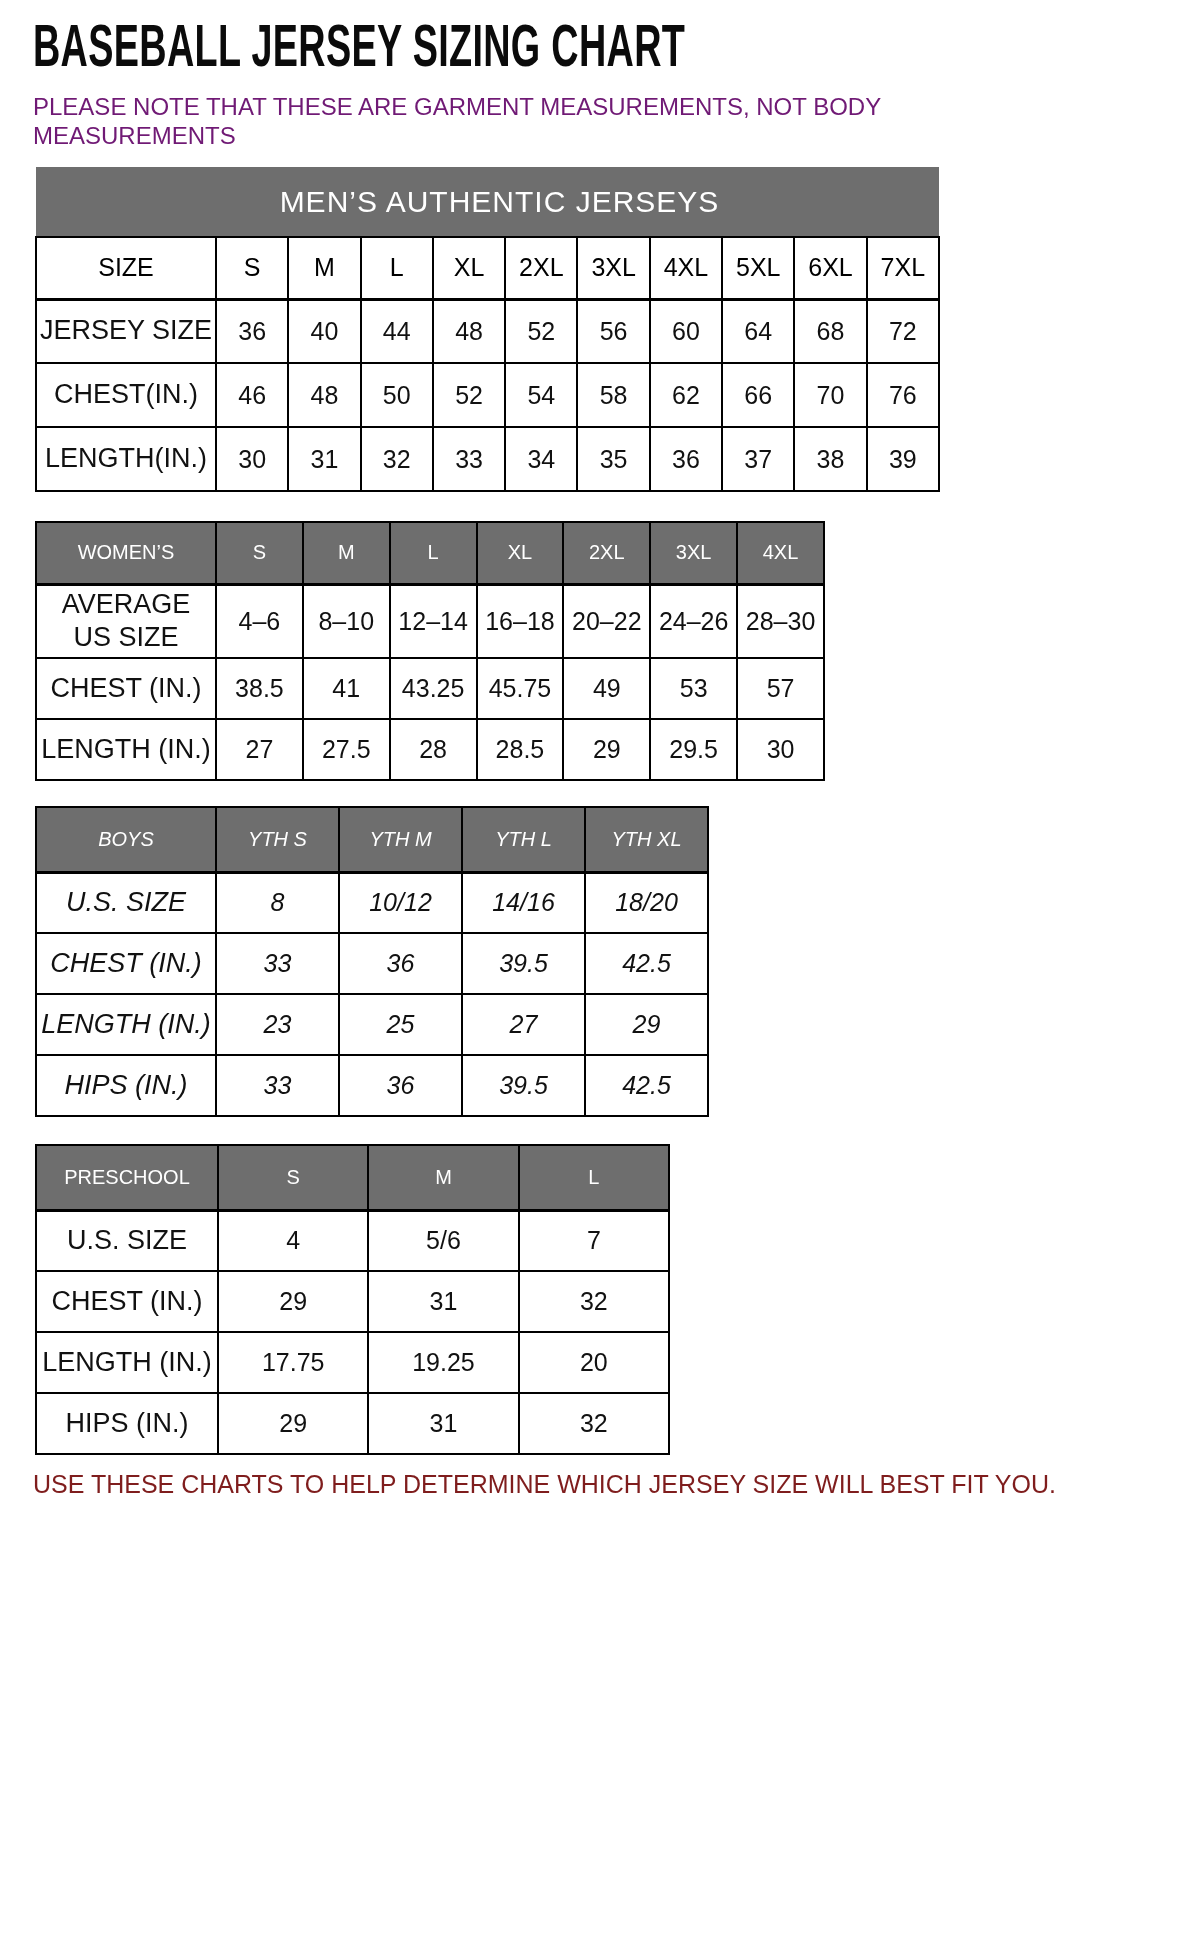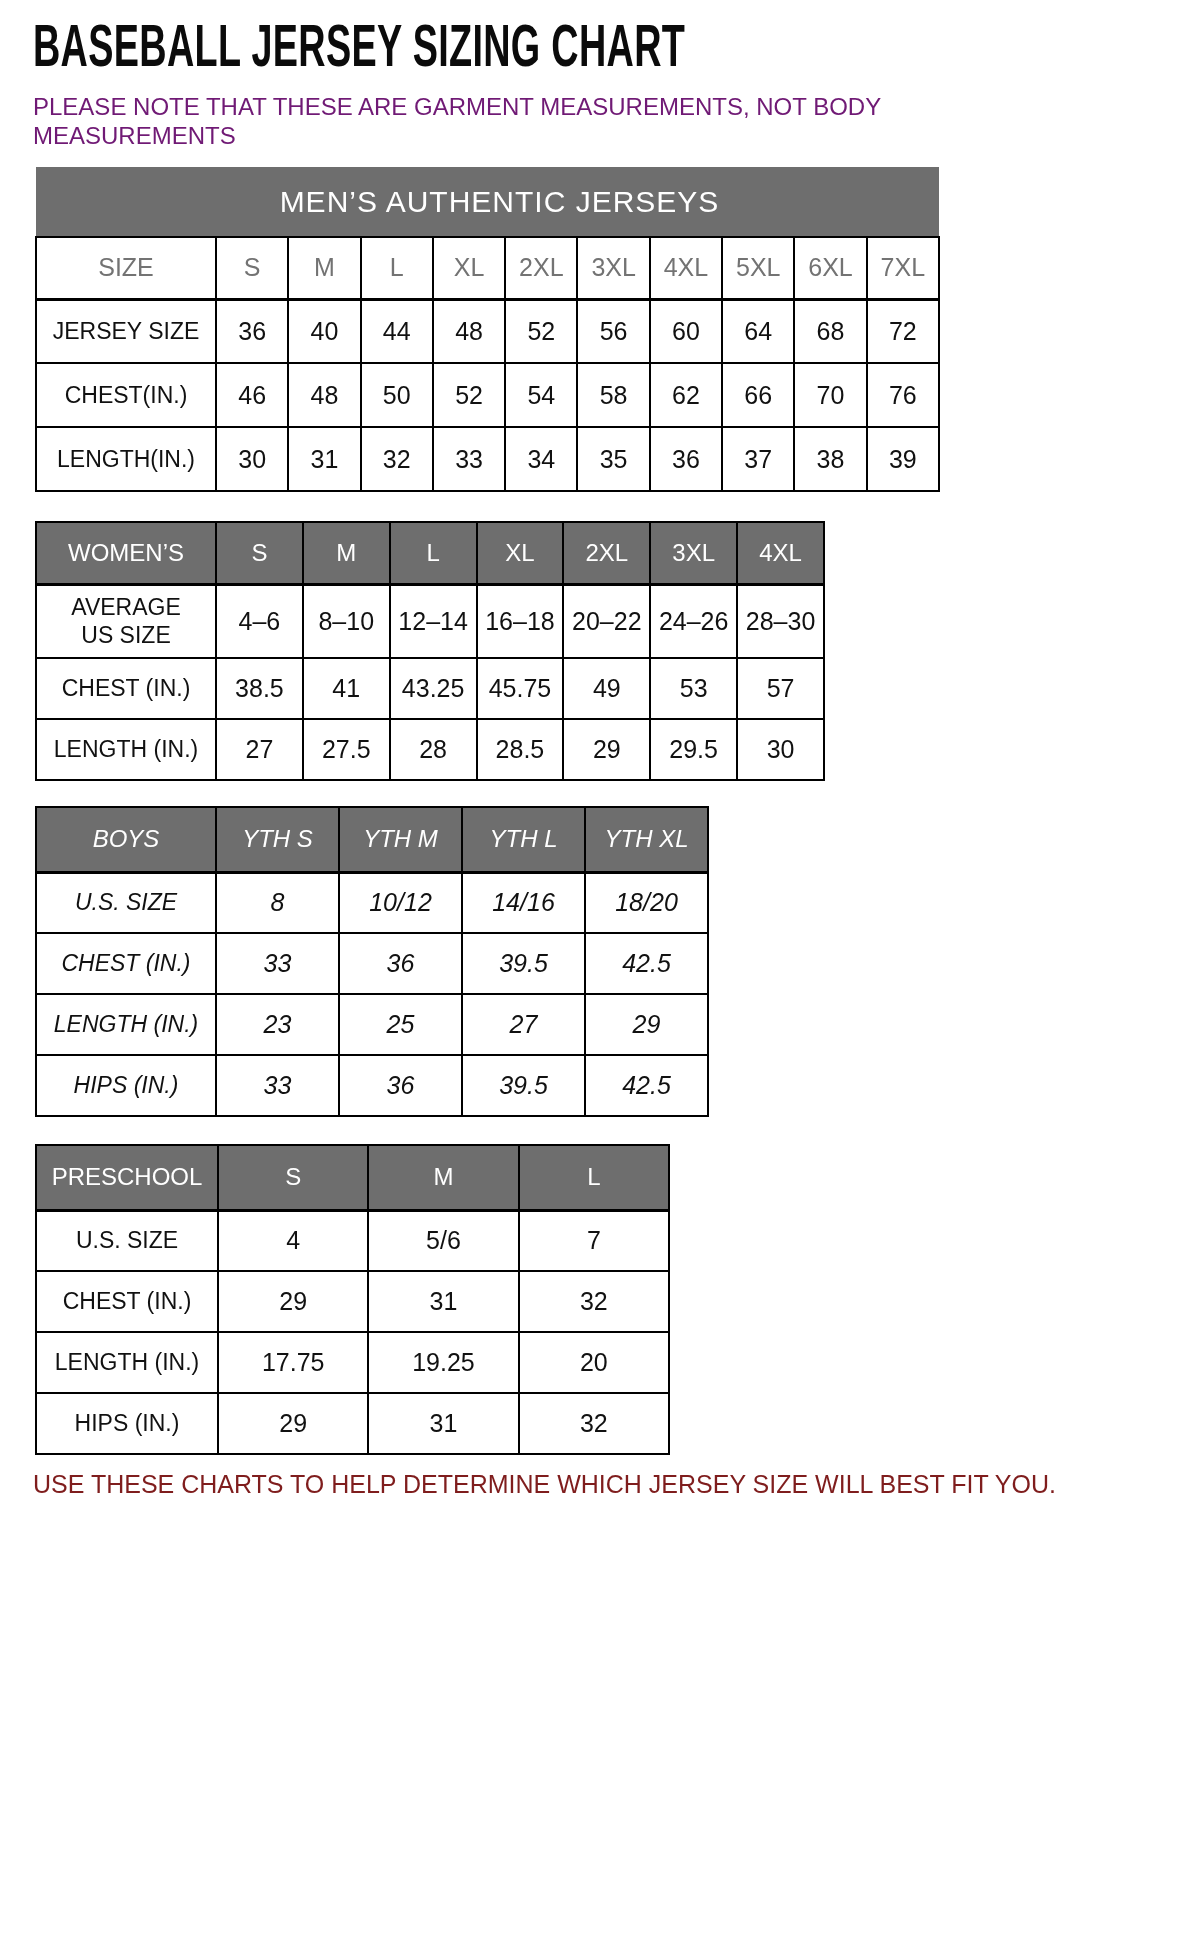--- a/index.html
+++ b/index.html
@@ -43,47 +43,47 @@
   }
   th, td {
     border: 2px solid #000000;
     text-align: center;
     vertical-align: middle;
     font-weight: 400;
     padding: 0;
   }
   td { font-size: 25px; }
   th.row-label {
-    font-size: 23px;
+    font-size: 27px;
     white-space: pre-line;
     line-height: 1.25;
     margin-top: 24px;
   }
   tr.ghead th {
     background: #6E6E6E;
     color: #ffffff;
-    font-size: 24px;
+    font-size: 20px;
     border-bottom: 3px solid #000000;
   }
   th.banner-cell {
     background: #6E6E6E;
     color: #ffffff;
     font-size: 30px;
     letter-spacing: 1px;
     border: none;
     height: 70px;
     padding-left: 24px;
   }
 
   
   #mens { width: 905px; margin-top: 17px; }
   #mens col.label-col { width: 180px; }
   #mens tr.ghead th {
     background: #ffffff;
-    color: #737373;
+    color: #000000;
     font-size: 25px;
     height: 62px;
   }
   #mens tbody th, #mens tbody td { height: 64px; }
 
   
   #womens { width: 790px; margin-top: 29px; }
   #womens col.label-col { width: 180px; }
   #womens tr.ghead th { height: 62px; }
   #womens tbody th, #womens tbody td { height: 61px; }

